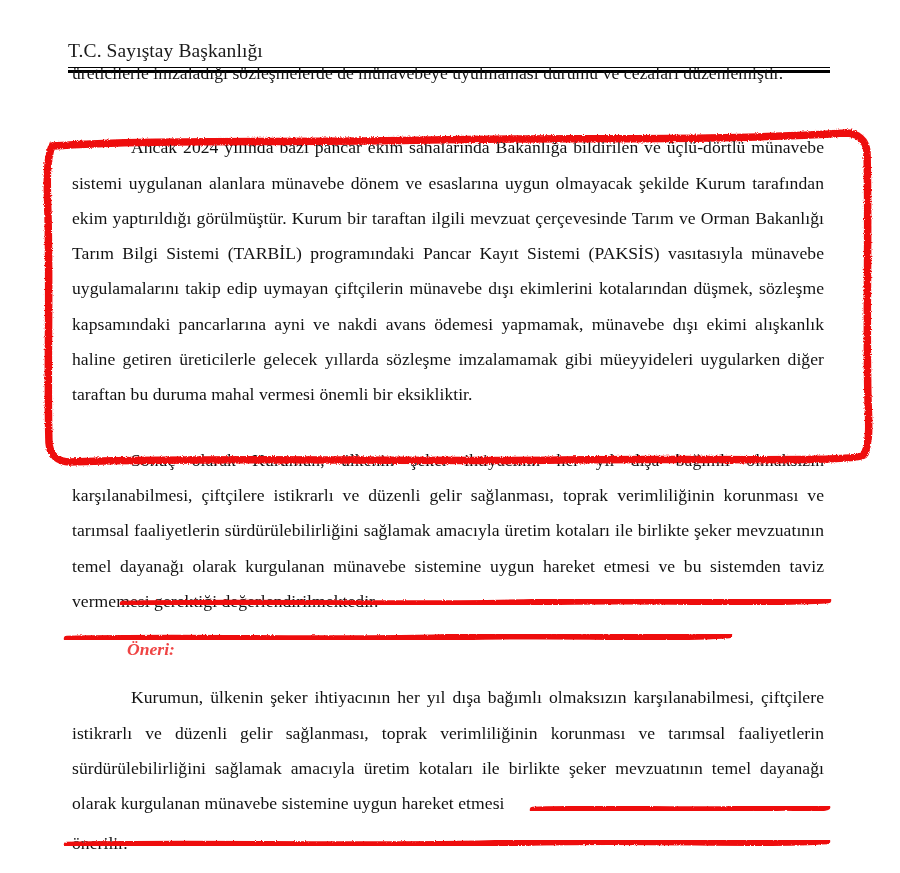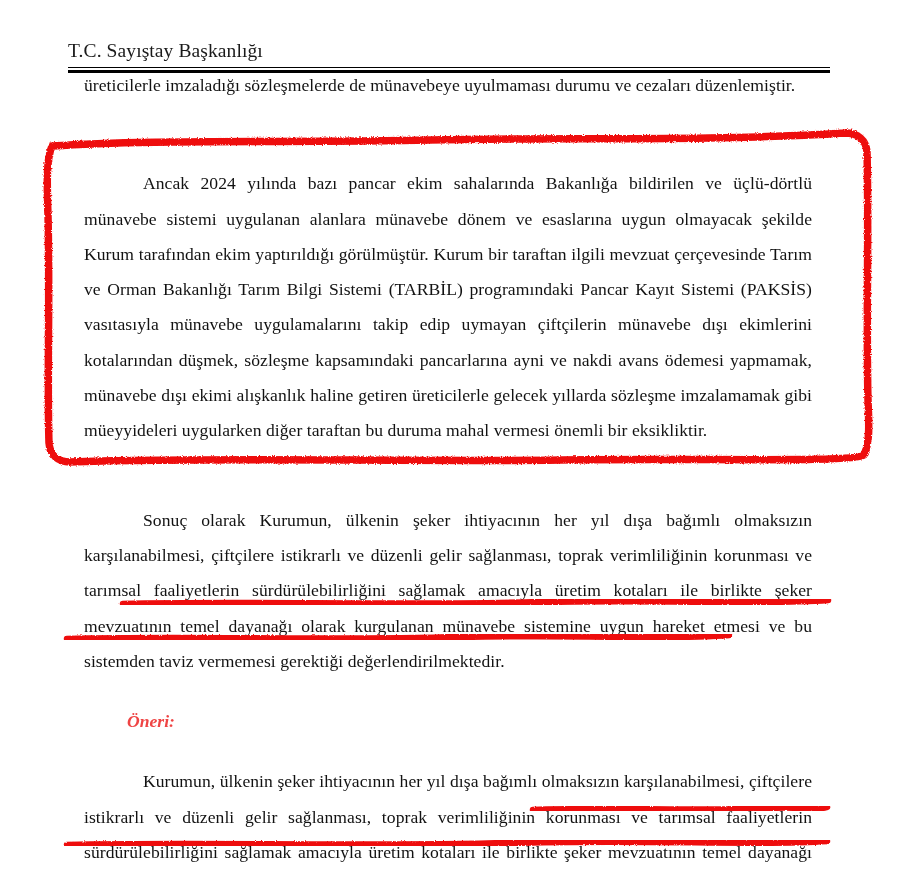--- a/index.html
+++ b/index.html
@@ -61,21 +61,21 @@
   }
 
   
   .doc-body {
     position: absolute;
     left: 68px;
     top: 52px;
     width: 760px;
   }
   p.para {
-    margin: 16px;
+    margin: 4px;
     font-size: 17.6px;
     line-height: 35.3px;
     text-align: justify;
     text-justify: inter-word;
     color: #121212;
     letter-spacing: 0.05px;
   }
   p.para.indent {
     text-indent: 59px;
   }

